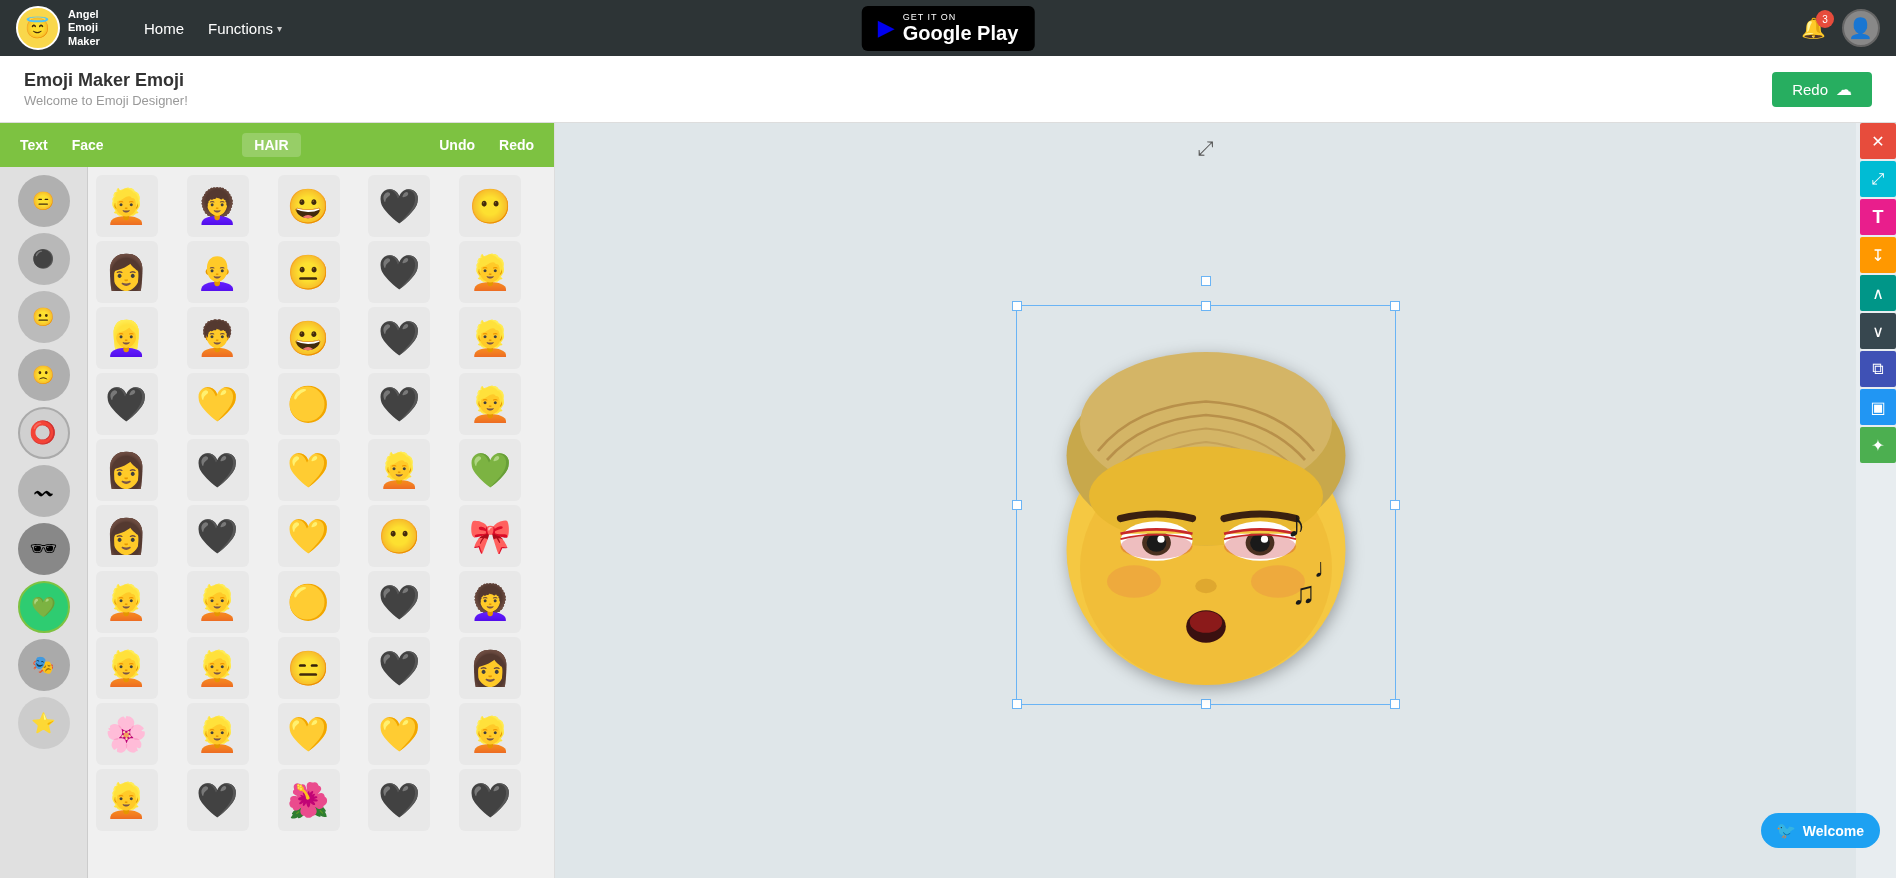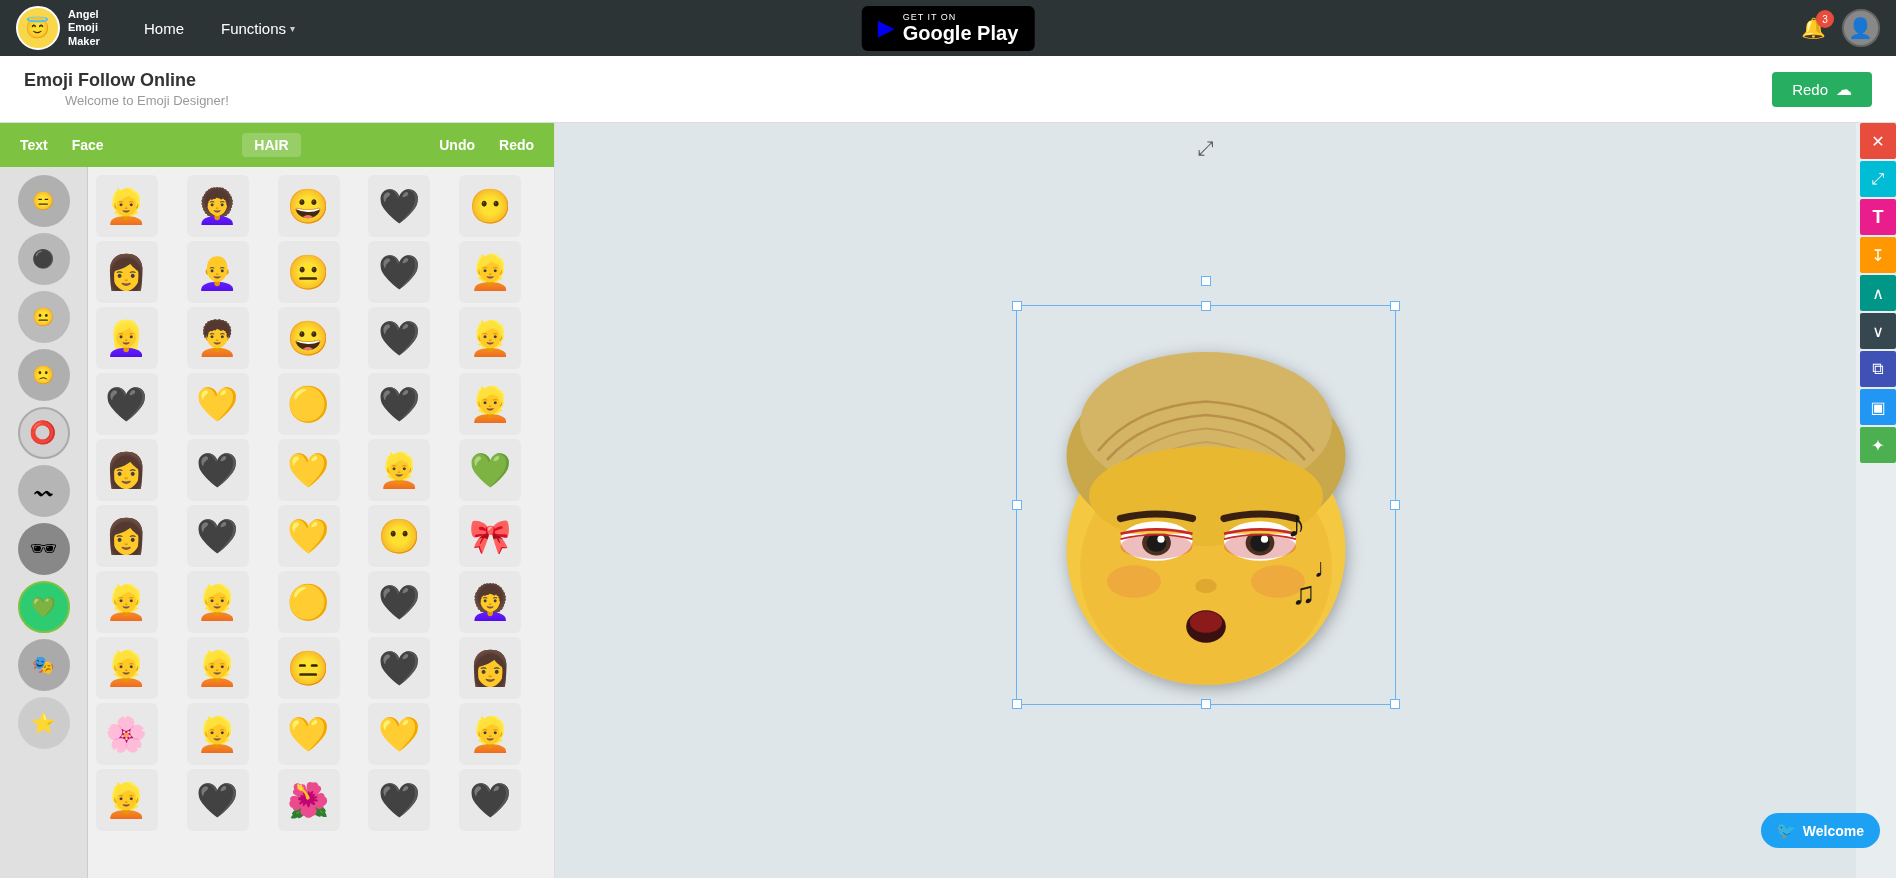--- a/index.html
+++ b/index.html
@@ -33,21 +33,21 @@
     .header-logo-text {
       color: #fff;
       font-size: 11px;
       line-height: 1.2;
       max-width: 60px;
       font-weight: bold;
     }
     .header-nav {
       display: flex;
       align-items: flex-start;
-      gap: 37px;
+      gap: 24px;
       margin-left: 16px;
     }
     .header-nav a {
       color: #fff;
       text-decoration: none;
       font-size: 15px;
     }
     .header-nav .functions-btn {
       display: flex;
       align-items: center;
@@ -140,21 +140,20 @@
     }
     .page-title-section h1 {
       font-size: 18px;
       color: #333;
       font-weight: 600;
     }
     .page-title-section p {
       font-size: 13px;
       color: #999;
       margin-top: 2px;
-      margin-left: 41px;
     }
     .save-btn {
       background: #27ae60;
       color: #fff;
       border: none;
       padding: 8px 20px;
       border-radius: 4px;
       font-size: 15px;
       cursor: pointer;
       display: flex;
@@ -406,21 +405,21 @@
     <div class="notif-btn">
       🔔
       <span class="notif-badge">3</span>
     </div>
     <div class="avatar-btn">👤</div>
   </div>
 </header>
 
 <div class="page-header">
   <div class="page-title-section">
-    <h1>Emoji Follow Online</h1>
+    <h1>Emoji Maker Emoji</h1>
     <p>Welcome to Emoji Designer!</p>
   </div>
   <button class="save-btn">
     <span>Redo</span>
     <span class="cloud-icon">☁</span>
   </button>
 </div>
 
 <div class="main-content">
 

